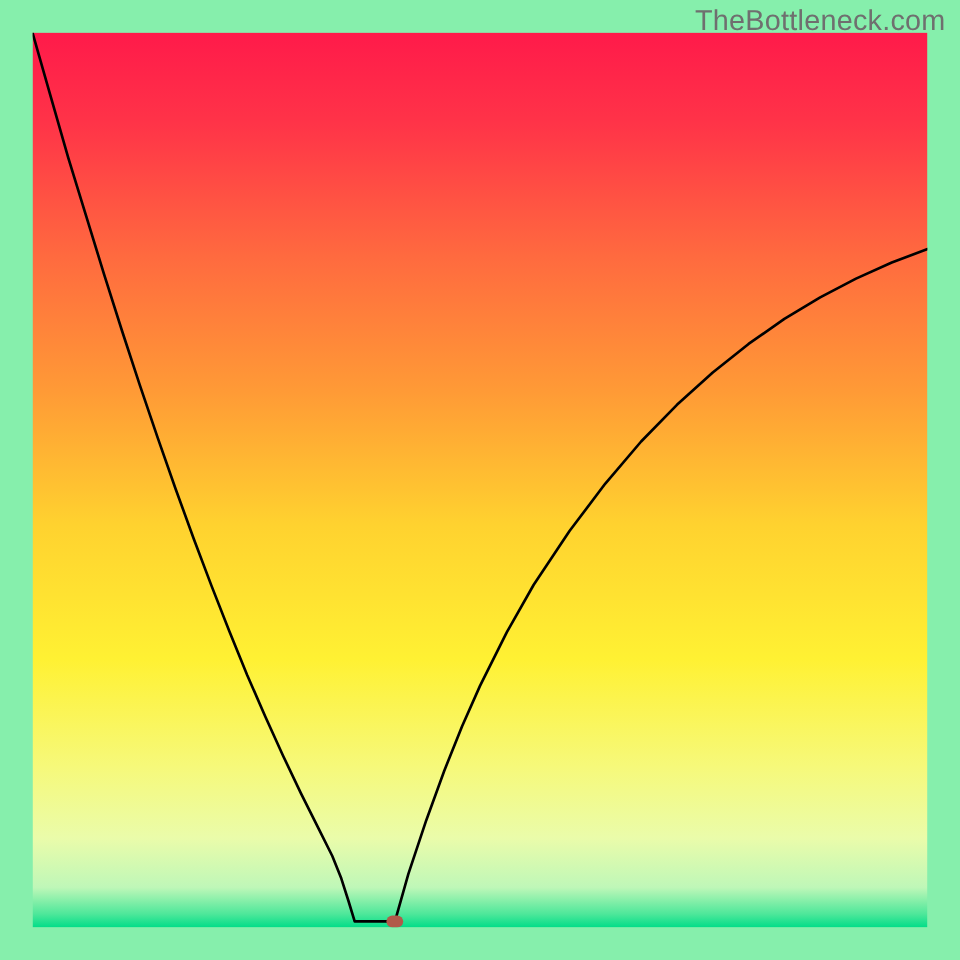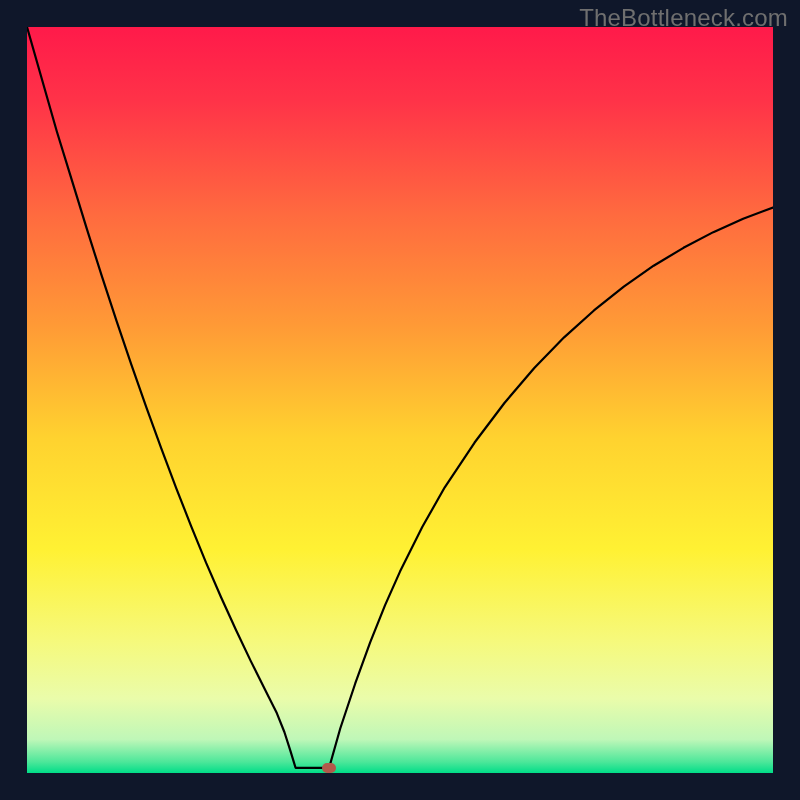--- a/index.html
+++ b/index.html
@@ -10,21 +10,21 @@
     background: #000000;
     overflow: hidden;
     font-family: Arial, Helvetica, sans-serif;
   }
   .frame {
     position: absolute;
     left: 0;
     top: 0;
     width: 800px;
     height: 800px;
-    background: #0f172a;
+    background: #86efac;
   }
   .plot-area {
     position: absolute;
     left: 27px;
     top: 27px;
     width: 746px;
     height: 746px;
     overflow: hidden;
   }
   .gradient-bg {

